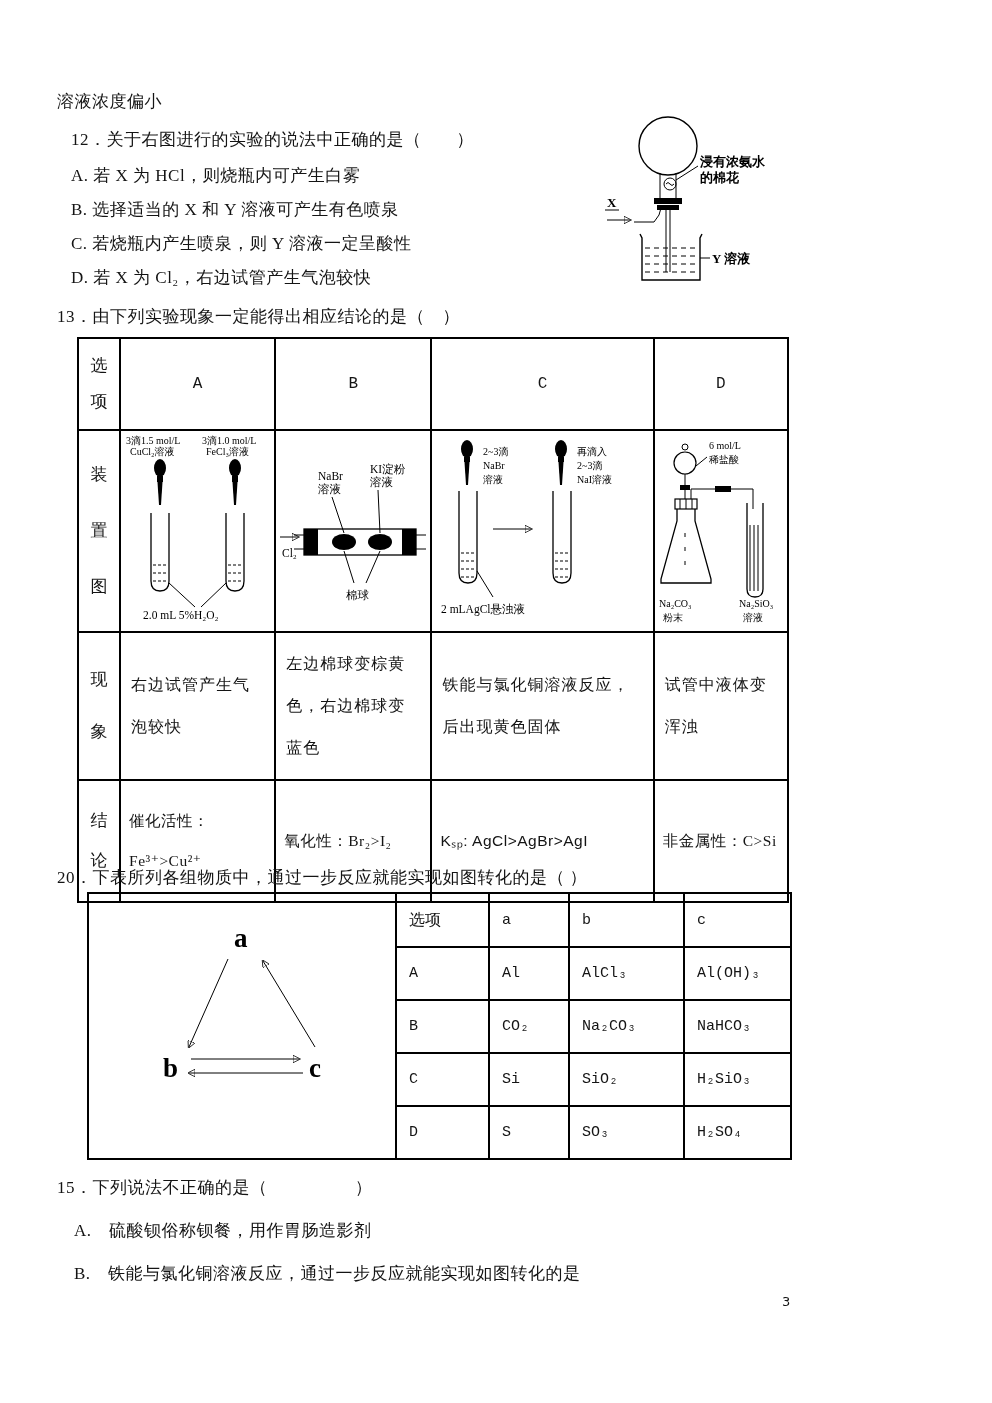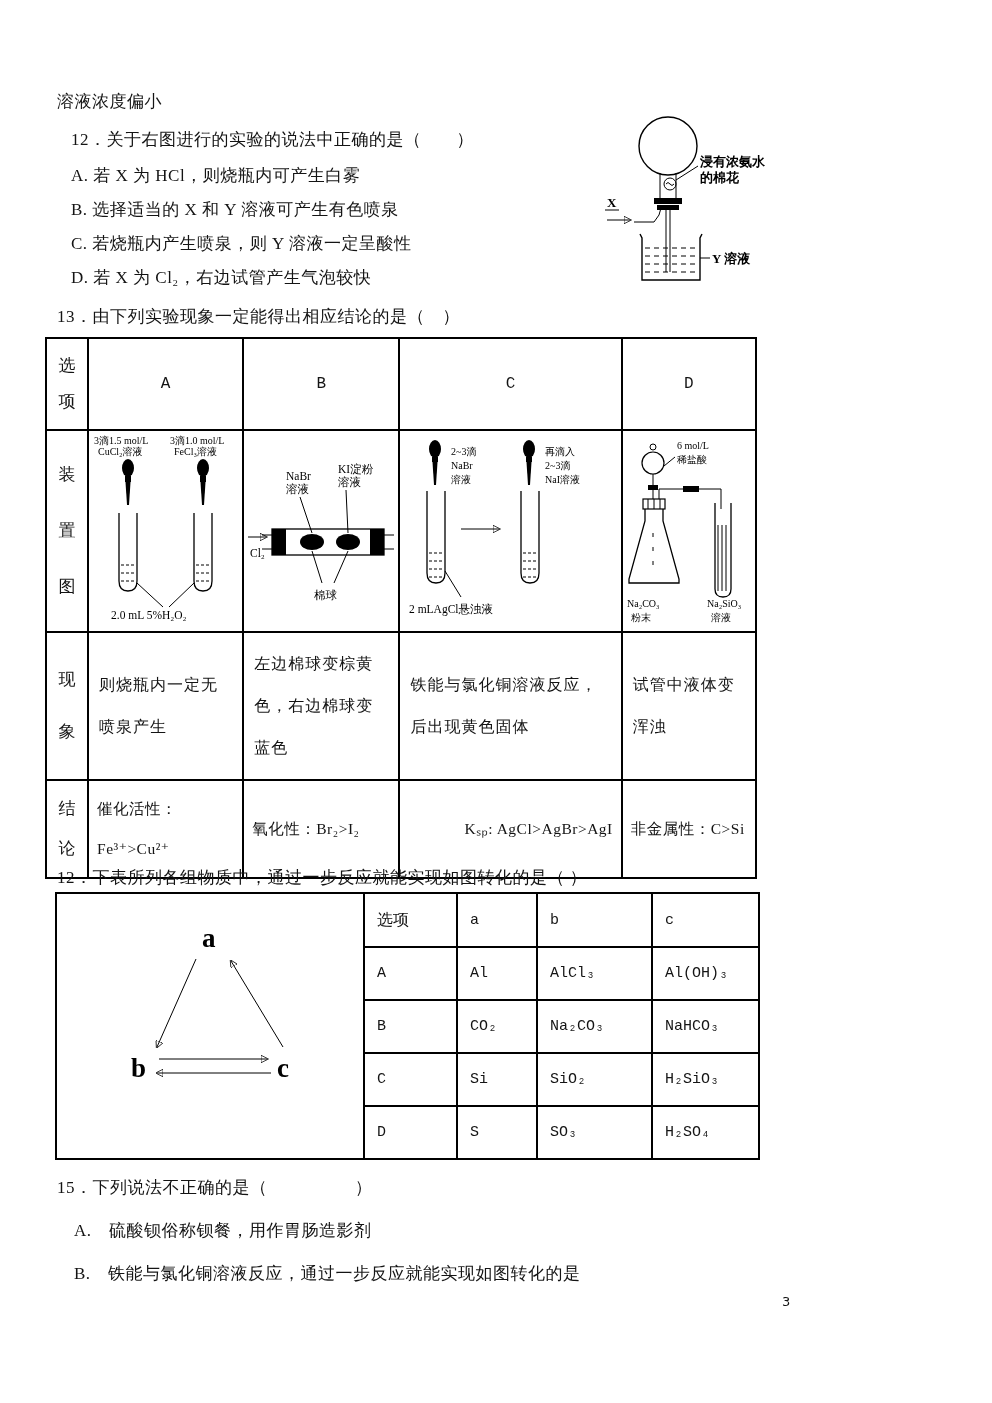--- a/index.html
+++ b/index.html
@@ -1,27 +1,27 @@
 <!DOCTYPE html>
 <html><head>
 <meta charset="utf-8">
 <style>
   html,body{margin:0;padding:0;}
   body{width:992px;height:1403px;background:#fff;position:relative;
        font-family:"Liberation Serif","DejaVu Serif",serif;color:#141414;}
   .abs{position:absolute;}
   .line{position:absolute;font-size:17px;white-space:nowrap;letter-spacing:.5px;}
   .pagenum{position:absolute;font-size:13px;font-family:"DejaVu Sans",sans-serif;}
-  table{border-collapse:collapse;table-layout:fixed;}
+  table{border-collapse:collapse;table-layout:fixed;margin-left:32px;}
   .dtab td{border:2.5px solid #000;vertical-align:middle;}
   .vh{width:1.1em;margin:auto;word-break:break-all;text-align:center;font-size:17px;}
   .colhead{text-align:center;font-family:"Liberation Mono","DejaVu Sans Mono",monospace;font-size:16px;}
   .txtcell{font-size:16px;padding:10px 10px;vertical-align:middle;line-height:42px;letter-spacing:1px;}
-  .concell{font-size:15.5px;padding:8px 8px;line-height:40px;letter-spacing:.5px;}
-  .mono{font-family:Liberation Serif, serif;text-align:right;}
+  .concell{font-size:15.5px;padding:20px 8px;line-height:40px;letter-spacing:.5px;}
+  .mono{font-family:Liberation Sans, sans-serif;}
   .appcell{vertical-align:top;text-align:center;padding:2px 0 0 0;}
   svg text{font-family:"Liberation Serif","DejaVu Serif",serif;fill:#000;}
   svg .sm{font-size:10px;}
   svg .md{font-size:11.5px;}
   svg .lg{font-size:13px;font-weight:bold;}
   svg line,svg path,svg circle,svg rect.o,svg ellipse.o,svg polyline{stroke:#000;fill:none;}
   .t14head{font-size:16px;padding-left:12px;}
   .t14cell{font-family:"Liberation Mono","DejaVu Sans Mono",monospace;font-size:15px;padding-left:12px;}
 </style>
 </head>
@@ -234,38 +234,38 @@
         <text class="sm" x="8" y="188">粉末</text>
         <text class="sm" x="84" y="174">Na₂SiO₃</text>
         <text class="sm" x="88" y="188">溶液</text>
       </svg>
     </td>
   </tr>
   <tr style="height:133px">
     <td>
           <div class="vh" style="line-height:52px">现象</div>
         </td>
-    <td class="txtcell">则烧瓶内一定无喷泉产生</td>
+    <td class="txtcell">右边试管产生气泡较快</td>
     <td class="txtcell">左边棉球变棕黄色，右边棉球变蓝色</td>
     <td class="txtcell">铁能与氯化铜溶液反应，后出现黄色固体</td>
     <td class="txtcell">试管中液体变浑浊</td>
   </tr>
   <tr style="height:90px">
     <td>
           <div class="vh" style="line-height:40px">结论</div>
         </td>
     <td class="concell">催化活性：Fe³⁺&gt;Cu²⁺</td>
     <td class="concell">氧化性：Br₂&gt;I₂</td>
     <td class="concell mono">Kₛₚ: AgCl&gt;AgBr&gt;AgI</td>
     <td class="concell">非金属性：C&gt;Si</td>
   </tr>
 </tbody>
   </table>
 
-<div class="line" style="left:57px;top:866px">12．下表所列各组物质中，通过一步反应就能实现如图转化的是（ ）</div>
+<div class="line" style="left:57px;top:866px">20．下表所列各组物质中，通过一步反应就能实现如图转化的是（ ）</div>
 
 <table class="dtab abs" style="left:55px;top:892px;width:703px">
   <colgroup>
       <col style="width:308px">
       <col style="width:93px">
       <col style="width:80px">
       <col style="width:115px">
       <col style="width:107px">
     </colgroup>
   <tbody>

